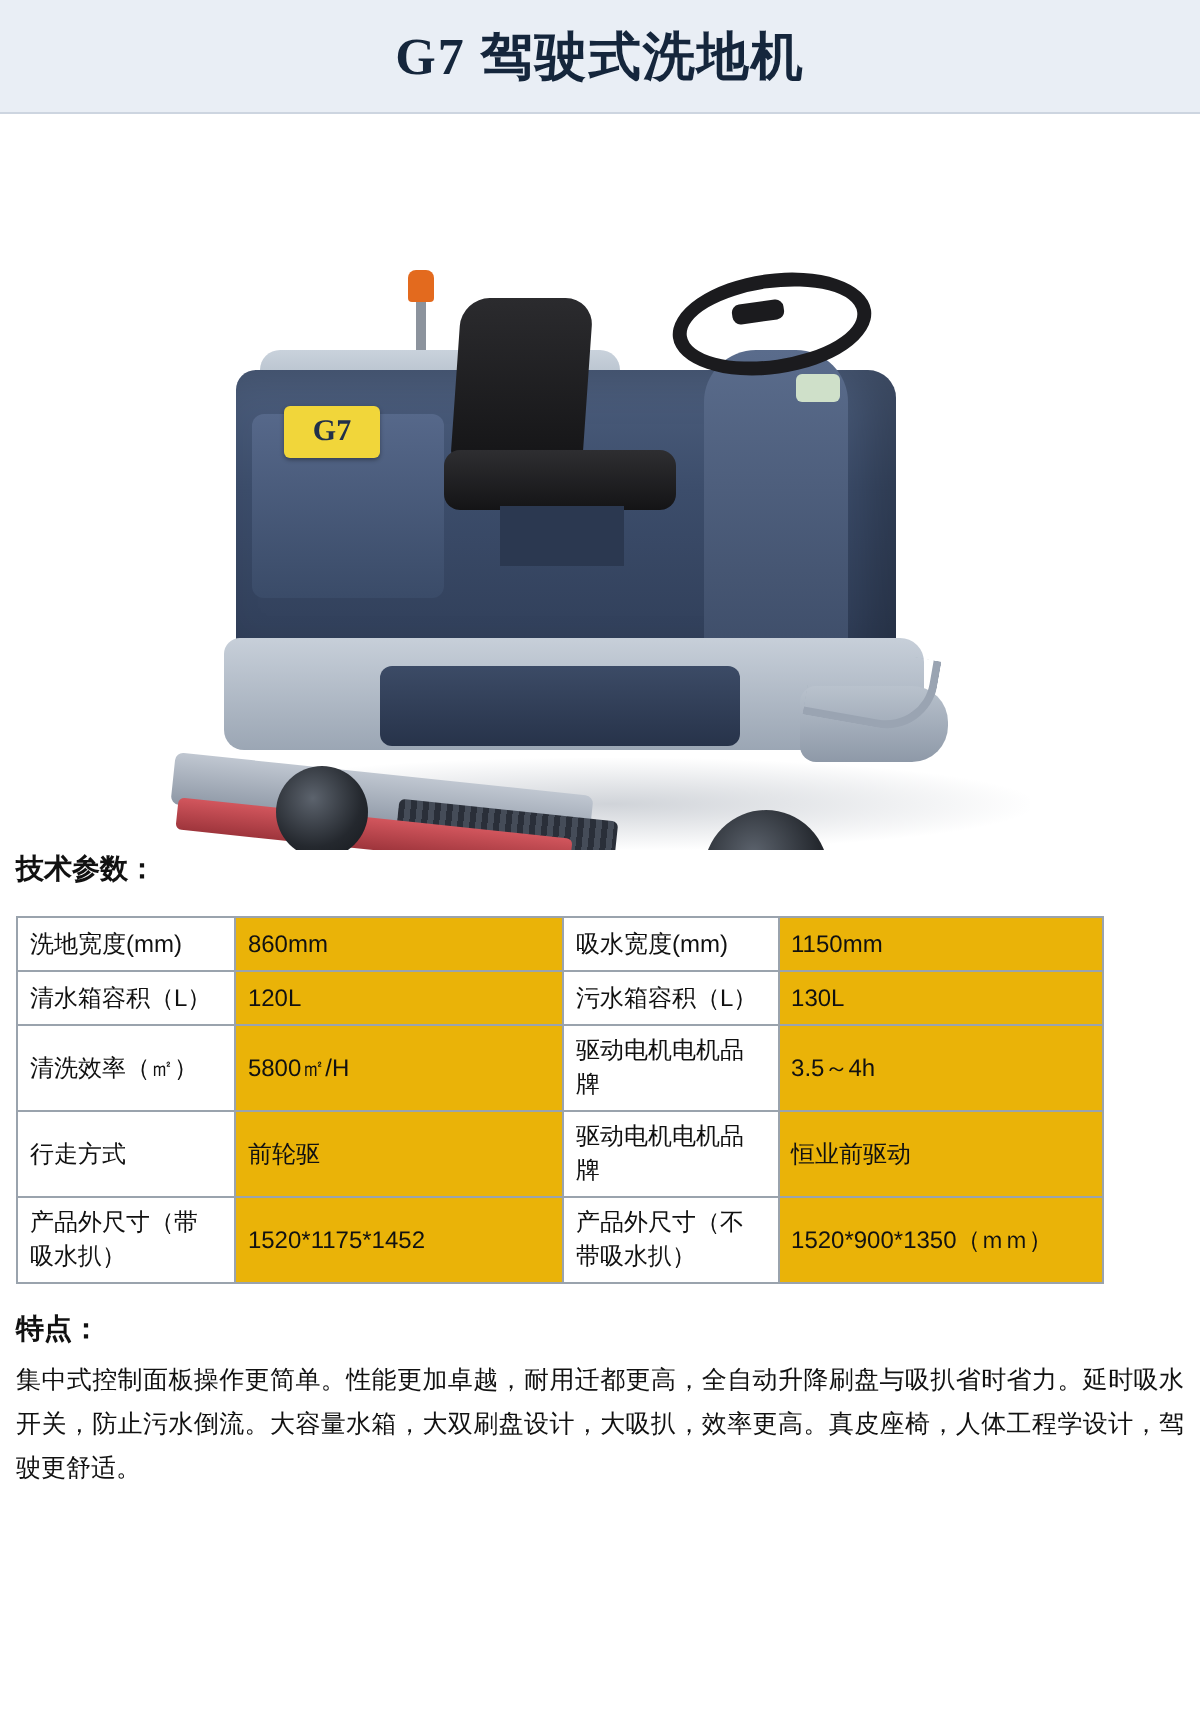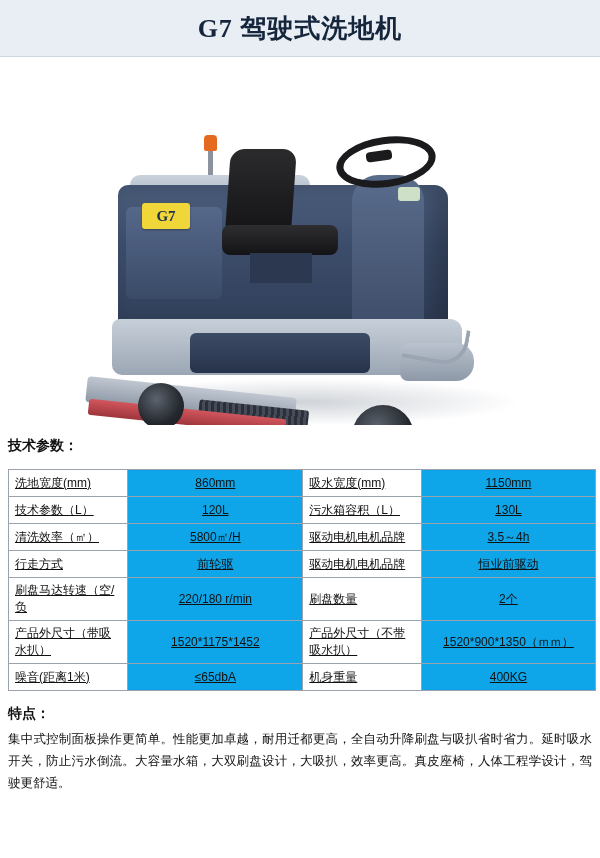--- a/index.html
+++ b/index.html
@@ -275,47 +275,45 @@
     border-top: none;
     border-left: none;
     border-radius: 0 0 26px 0;
     transform: rotate(10deg);
   }
 
   
   .section-title {
     font-size: 14px;
     font-weight: bold;
-    margin: 12px 0 6px 8px;
+    margin: 1px 0 6px 8px;
     color: #111;
   }
 
   
   table.specs {
-    width: 588px;
+    width: 544px;
     margin: 14px 8px;
     border-collapse: collapse;
     font-size: 12px;
-    text-decoration: underline;
   }
   table.specs td {
     border: 1px solid #9aa3ad;
     padding: 4px 6px;
     height: 18px;
     vertical-align: middle;
     color: #111;
   }
   td.label {
     width: 118px;
     background: #ffffff;
   }
   td.value {
     width: 174px;
-    background: #0ea5e9;
-    text-align: center;
+    background: #eab308;
   }
 
   
   .para {
     font-size: 12.5px;
     line-height: 1.75;
     margin: 4px 8px 0 8px;
     color: #111;
     text-align: justify;
   }
@@ -361,54 +359,42 @@
   <div class="section-title">技术参数：</div>
   <table class="specs">
     <tbody>
       <tr>
         <td class="label">洗地宽度(mm)</td>
         <td class="value">860mm</td>
         <td class="label">吸水宽度(mm)</td>
         <td class="value">1150mm</td>
       </tr>
       <tr>
-        <td class="label">技术参数（L）</td>
+        <td class="label">清水箱容积（L）</td>
         <td class="value">120L</td>
         <td class="label">污水箱容积（L）</td>
         <td class="value">130L</td>
       </tr>
       <tr>
         <td class="label">清洗效率（㎡）</td>
         <td class="value">5800㎡/H</td>
         <td class="label">驱动电机电机品牌</td>
         <td class="value">3.5～4h</td>
       </tr>
       <tr>
         <td class="label">行走方式</td>
         <td class="value">前轮驱</td>
         <td class="label">驱动电机电机品牌</td>
         <td class="value">恒业前驱动</td>
       </tr>
       <tr>
-        <td class="label">刷盘马达转速（空/负</td>
-        <td class="value">220/180 r/min</td>
-        <td class="label">刷盘数量</td>
-        <td class="value">2个</td>
-      </tr>
-      <tr>
         <td class="label">产品外尺寸（带吸水扒）</td>
         <td class="value">1520*1175*1452</td>
         <td class="label">产品外尺寸（不带吸水扒）</td>
         <td class="value">1520*900*1350（ｍｍ）</td>
       </tr>
-      <tr>
-        <td class="label">噪音(距离1米)</td>
-        <td class="value">≤65dbA</td>
-        <td class="label">机身重量</td>
-        <td class="value">400KG</td>
-      </tr>
     </tbody>
   </table>
 
   <div class="section-title">特点：</div>
   <div class="para">集中式控制面板操作更简单。性能更加卓越，耐用迁都更高，全自动升降刷盘与吸扒省时省力。延时吸水开关，防止污水倒流。大容量水箱，大双刷盘设计，大吸扒，效率更高。真皮座椅，人体工程学设计，驾驶更舒适。</div>
 
 </div>
 
 </body></html>

